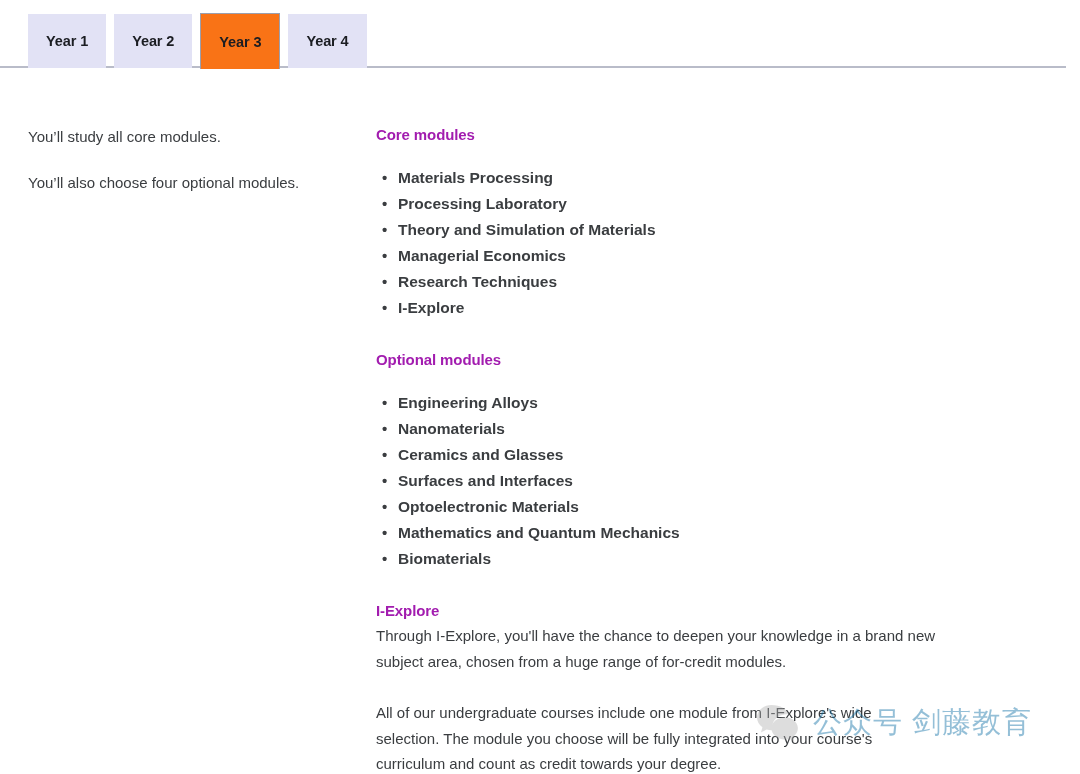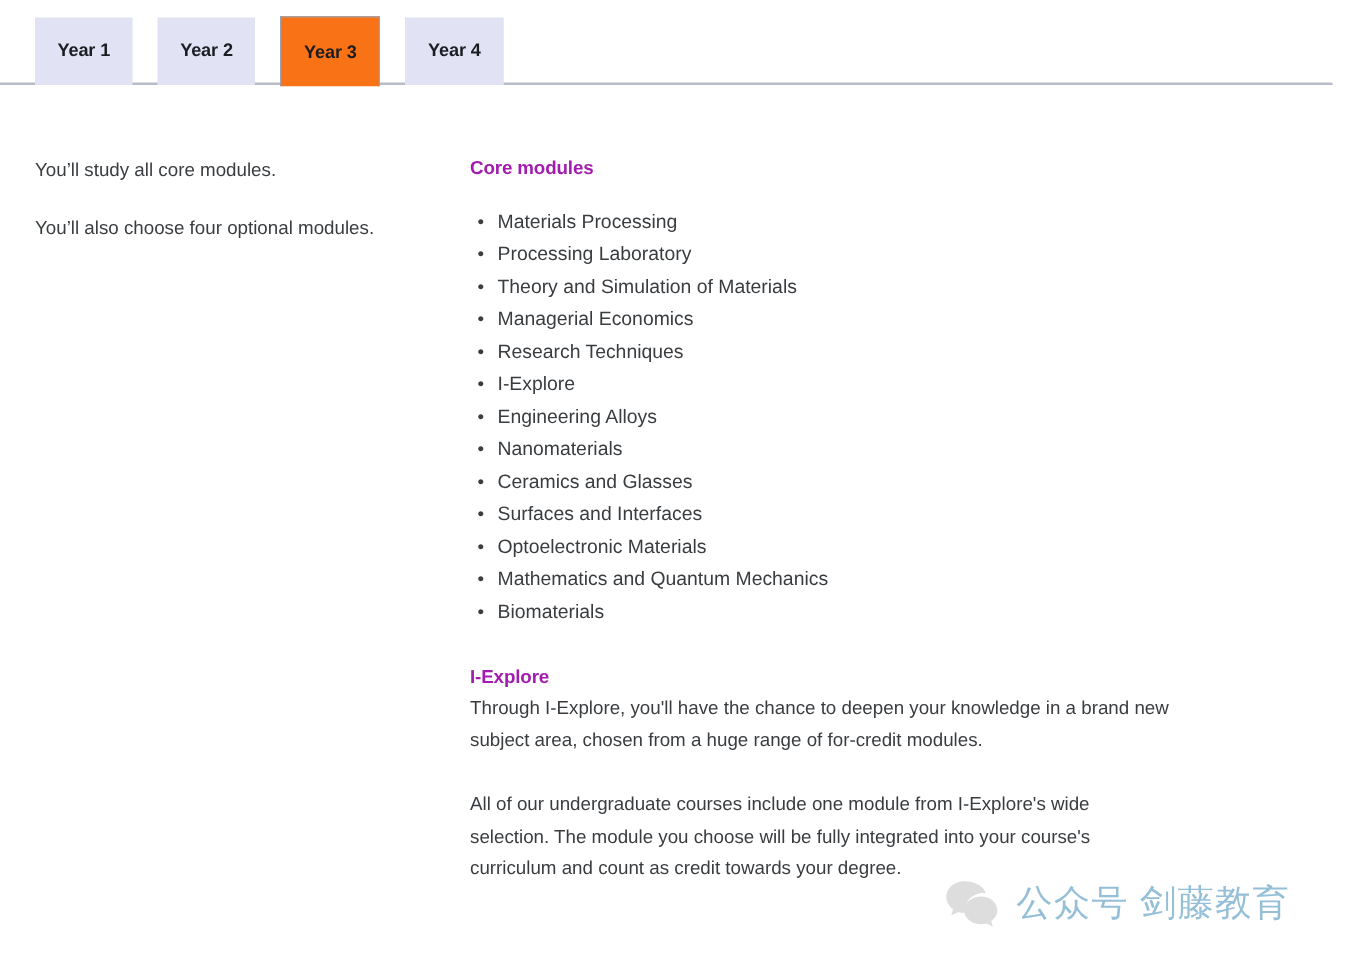--- a/index.html
+++ b/index.html
@@ -30,21 +30,21 @@
     position: absolute;
     left: 0;
     right: 14px;
     bottom: 0;
     height: 2px;
     background: #b9bcc9;
   }
   .tab {
     height: 54px;
     min-width: 77px;
-    margin-right: 20px;
+    margin-right: 8px;
     background: #e2e2f5;
     border: none;
     display: flex;
     align-items: center;
     justify-content: center;
     padding: 0 18px;
     font-family: "Liberation Sans", sans-serif;
     font-size: 14.5px;
     font-weight: bold;
     color: #1b1d22;
@@ -96,20 +96,21 @@
     margin-top: 30px;
   }
   .section-heading.tight {
     margin-bottom: 4px;
   }
 
   ul.module-list {
     list-style: none;
     margin: 0 0 0 0;
     padding: 0;
+    font-weight: bold;
   }
   ul.module-list li {
     position: relative;
     padding-left: 22px;
     font-size: 15.5px;
     line-height: 26px;
     color: #3a3d40;
   }
   ul.module-list li::before {
     content: "\2022";
@@ -180,20 +181,21 @@
     <h3 class="section-heading">Core modules</h3>
     <ul class="module-list">
       <li>Materials Processing</li>
       <li>Processing Laboratory</li>
       <li>Theory and Simulation of Materials</li>
       <li>Managerial Economics</li>
       <li>Research Techniques</li>
       <li>I-Explore</li>
     </ul>
 
+    <h3 class="section-heading spaced-top">Optional modules</h3>
     <ul class="module-list">
       <li>Engineering Alloys</li>
       <li>Nanomaterials</li>
       <li>Ceramics and Glasses</li>
       <li>Surfaces and Interfaces</li>
       <li>Optoelectronic Materials</li>
       <li>Mathematics and Quantum Mechanics</li>
       <li>Biomaterials</li>
     </ul>
 

